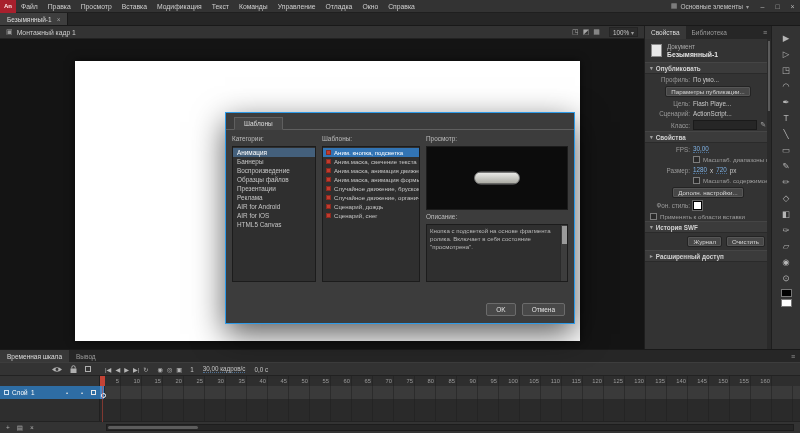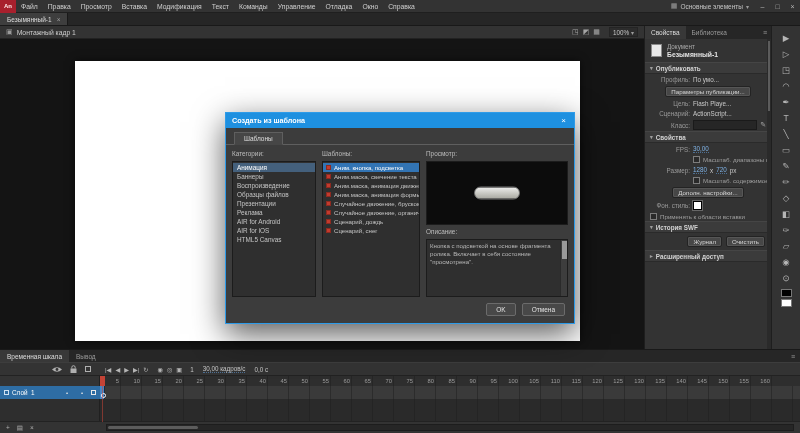--- a/index.html
+++ b/index.html
@@ -416,24 +416,20 @@
           <div class="">×</div>
         </div>
       <div class="hscroll">
         <div class="hthumb"></div>
       </div>
     </div>
   <div class="playline" style="position: absolute; left: 102px; top: 36px;"></div>
     </div>
 
   <div class="dialog">
-    <div class="dtitle">
-      <span class="dtitle-text">Создать из шаблона</span>
-      <span class="dclose">×</span>
-    </div>
     <div class="dtabs">
       <span class="dtab">Шаблоны</span>
     </div>
     <div class="dcontent">
       <div class="dcol1">
         <div class="dlabel">Категории:</div>
         <div class="dlist">
             <div class="cat-item selected">Анимация</div>
             <div class="cat-item">Баннеры</div>
             <div class="cat-item">Воспроизведение</div>

